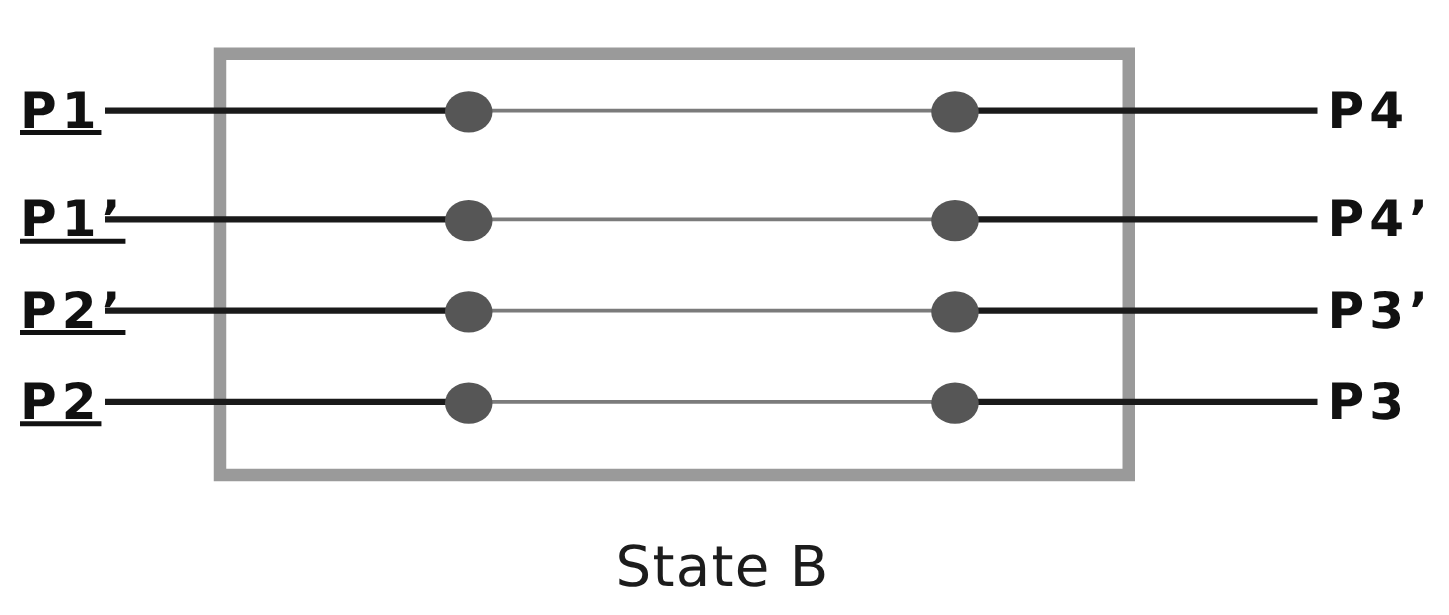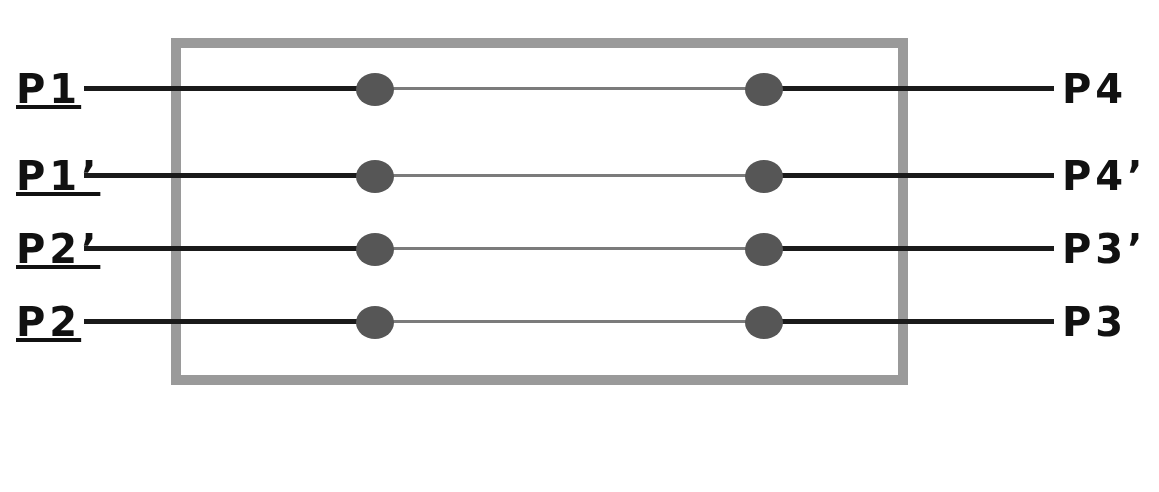--- a/index.html
+++ b/index.html
@@ -119,14 +119,15 @@
   <div class="row r3">
     <div class="port-label left">P2</div>
     <div class="wire-outer left"></div>
     <div class="wire-inner"></div>
     <div class="wire-outer right"></div>
     <div class="dot left"></div>
     <div class="dot right"></div>
     <div class="port-label right">P3</div>
   </div>
 
+  <div class="caption">State B</div>
 
 </div>
 
 </body></html>

